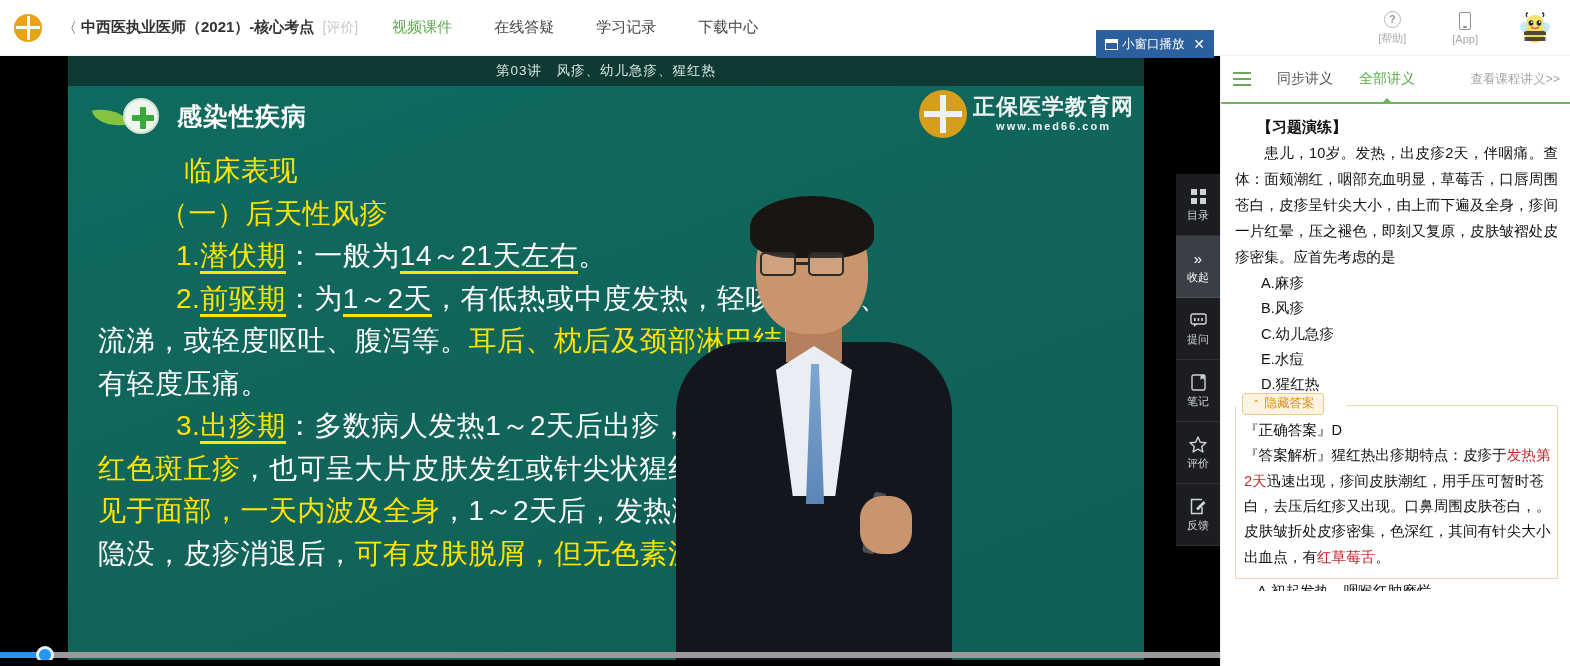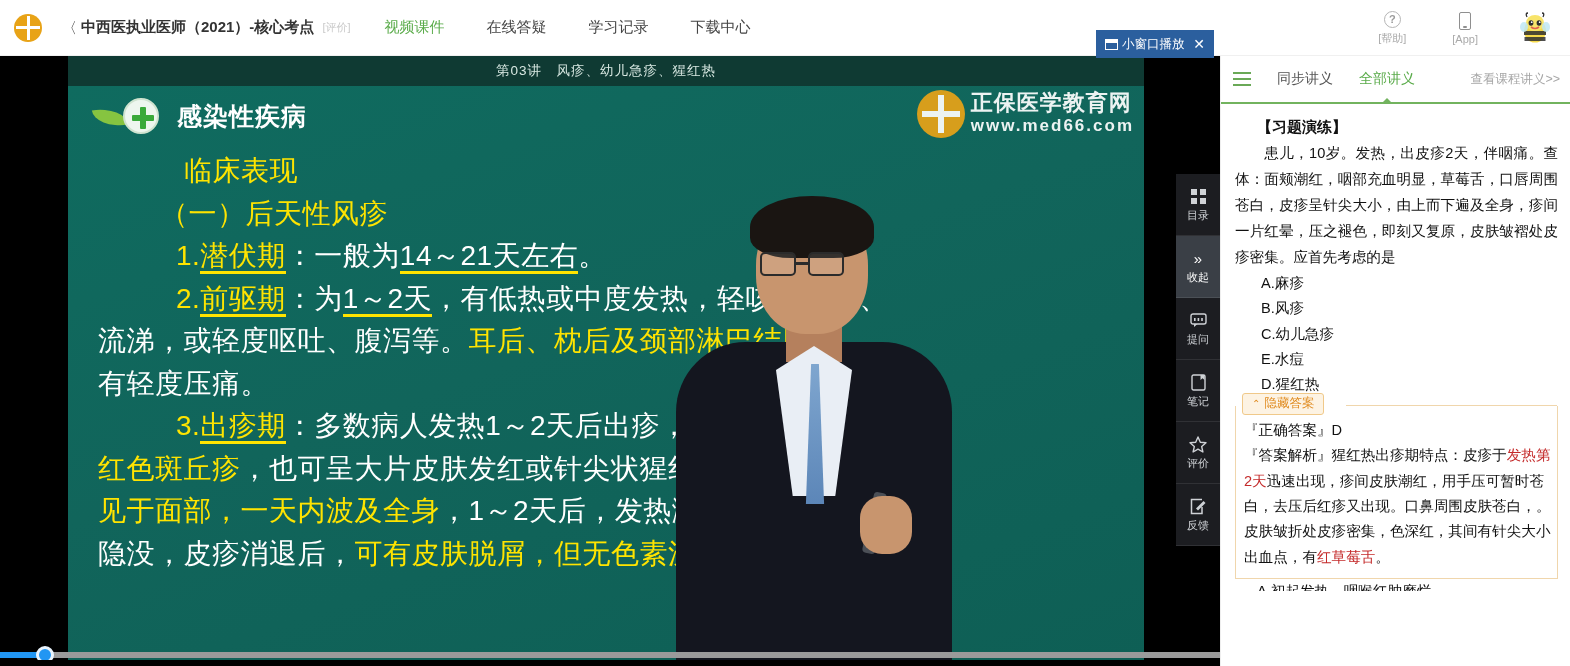--- a/index.html
+++ b/index.html
@@ -32,21 +32,21 @@
     width: 24px; height: 3px; background: #fff;
   }
   .back-chevron {
     font-size: 15px; color: #444; margin-right: 4px; margin-left: 6px;
     line-height: 1;
   }
   .course-title {
     font-size: 15px; font-weight: bold; color: #333; white-space: nowrap;
   }
   .eval-link {
-    font-size: 11px; color: #c9c9c9; margin-left: 8px; white-space: nowrap;
+    font-size: 14px; color: #c9c9c9; margin-left: 8px; white-space: nowrap;
   }
   .nav-tabs { display: flex; align-items: center; margin-left: 34px; }
   .nav-tab {
     font-size: 15px; color: #444; margin-right: 42px; white-space: nowrap; cursor:pointer;
   }
   .nav-tab.active { color: #5aab4a; }
   .header-right {
     margin-left: auto; display: flex; align-items: center; padding-right: 18px;
   }
   .hr-item {
@@ -147,21 +147,21 @@
   .wm-circle::before {
     content:""; position:absolute; left:21px; top:5px; width:6px; height:38px; background:#fff;
   }
   .wm-circle::after {
     content:""; position:absolute; left:5px; top:21px; width:38px; height:6px; background:#fff;
   }
   .wm-text-main {
     color:#ffffff; font-size: 22px; font-weight: bold; letter-spacing: 1px; line-height:1.1;
   }
   .wm-text-sub {
-    color:#ffffff; font-size: 17px; font-weight: bold; letter-spacing: 2px; line-height:1.3;text-align:center;
+    color:#ffffff; font-size: 11px; font-weight: bold; letter-spacing: 2px; line-height:1.3;text-align:center;
   }
   .teacher {
     position:absolute; bottom: 0; right: 180px; width: 300px; height: 470px;
     pointer-events: none;
   }
   .t-head {
     position:absolute; left: 92px; top: 6px; width: 112px; height: 132px;
     background: #c8956e; border-radius: 48% 48% 44% 44%;
   }
   .t-hair {

